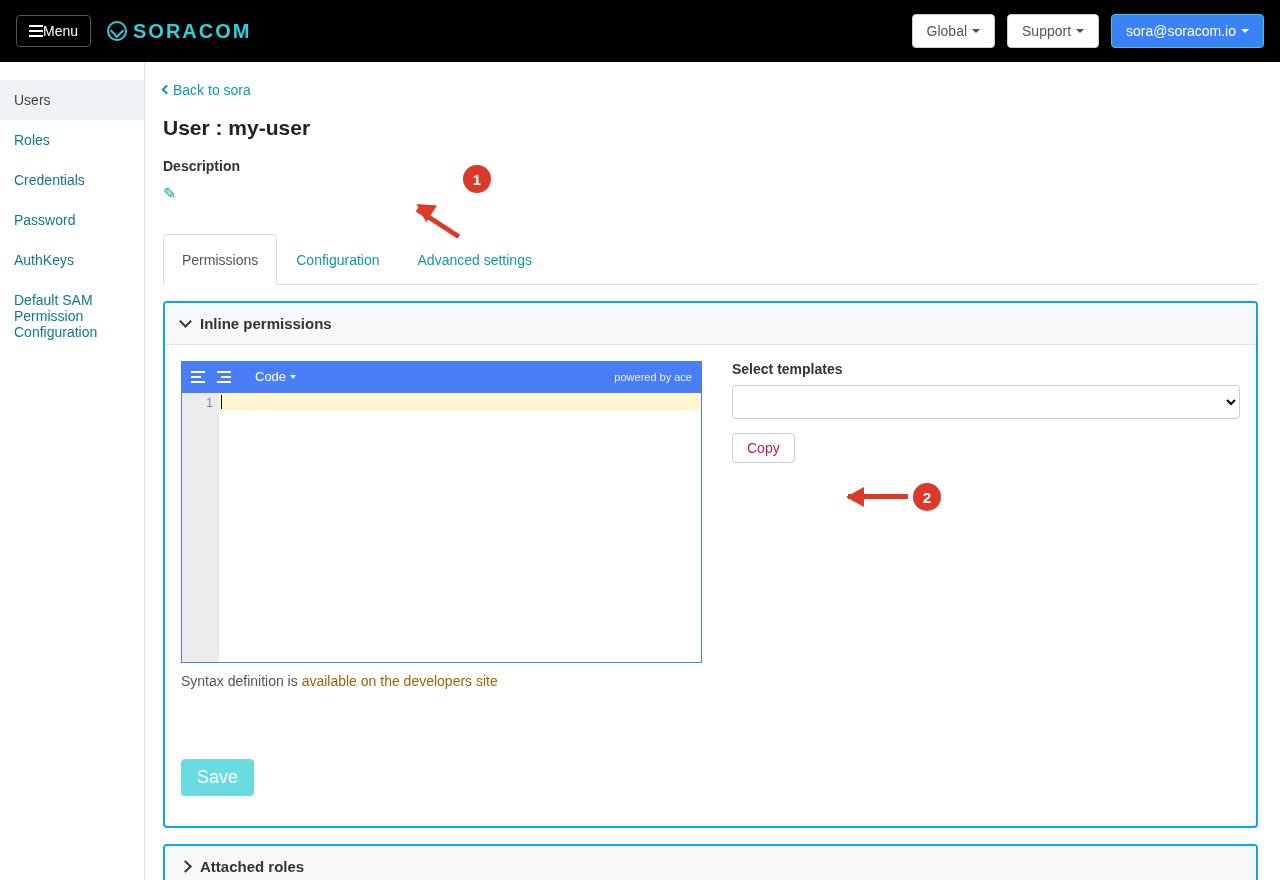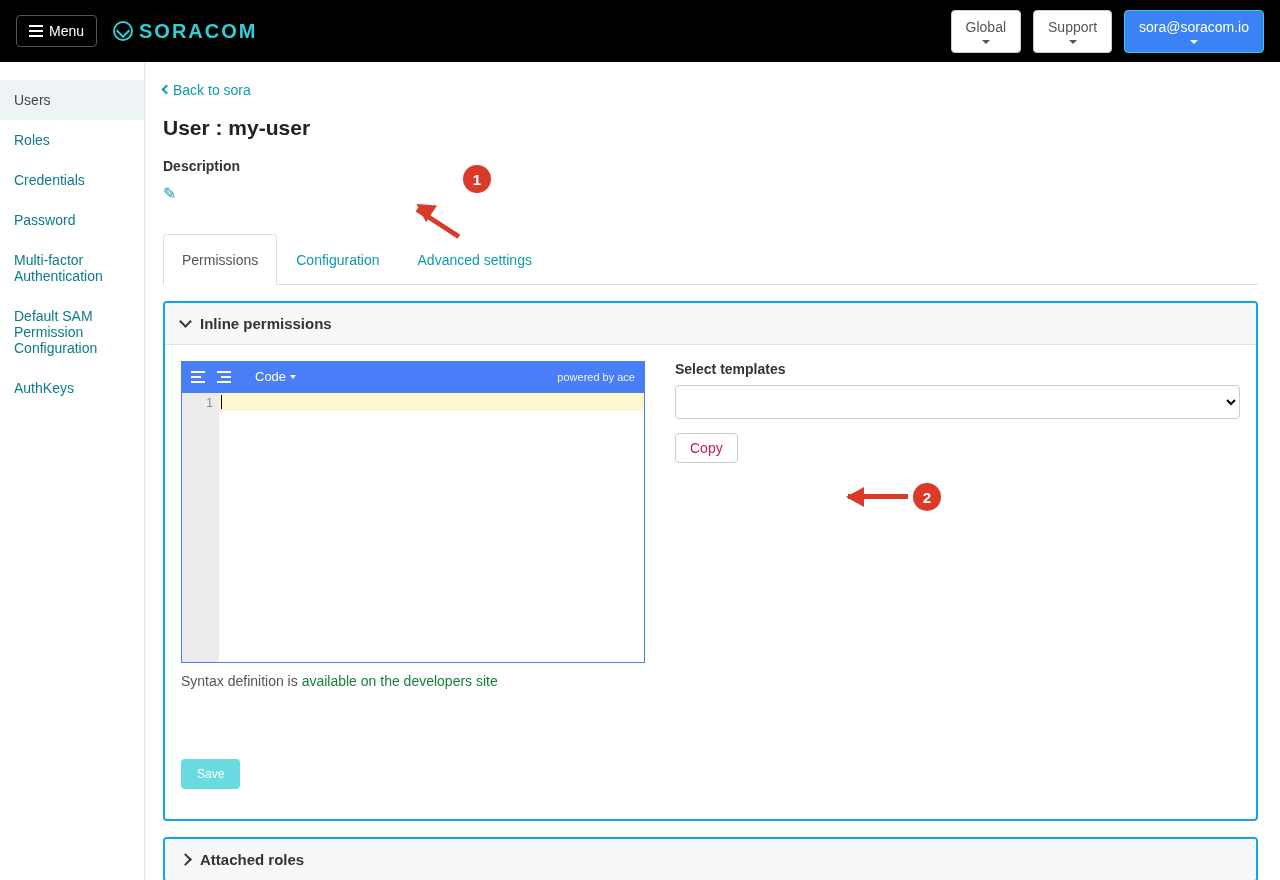--- a/index.html
+++ b/index.html
@@ -1,25 +1,25 @@
 <!DOCTYPE html>
 <html><head>
 <meta charset="utf-8">
 <style>
   * { box-sizing: border-box; margin: 0; padding: 0; }
   body { font-family: -apple-system, BlinkMacSystemFont, "Segoe UI", Helvetica, Arial, sans-serif; font-size: 14px; color: #333; background: #fff; }
   
   .topbar { background: #000; height: 62px; display:flex; align-items:center; padding:0 16px; justify-content:space-between;}
   .topbar-left { display:flex; align-items:center; gap:16px;}
-  .menu-btn { display:flex; align-items:center; gap:6px; border:1px solid #555; color:#fff; background:transparent; padding:7px 12px; border-radius:4px; cursor:pointer; font-size:14px;}
+  .menu-btn { display:flex; align-items:center; border:1px solid #555; color:#fff; background:transparent; padding:7px 12px; border-radius:4px; cursor:pointer; font-size:14px;}
   .brand { display:flex; align-items:center; gap:6px; color:#34cdd7; font-weight:600; font-size:20px; letter-spacing:2px; }
   .brand-logo { width:20px; height:20px; border:2px solid #34cdd7; border-radius:50%; position:relative; display:inline-block;}
   .brand-logo::after{content:""; position:absolute; width:8px; height:8px; border:2px solid #34cdd7; border-top:none; border-left:none; top:3px; left:3px; transform:rotate(45deg);}
   .topbar-right { display:flex; gap:12px; }
-  .top-btn { background:#fff; border:1px solid #ccc; border-radius:4px; padding:8px 14px; font-size:14px; color:#555; display:flex; align-items:center; gap:5px; cursor:pointer;flex-direction:column;}
+  .top-btn { background:#fff; border:1px solid #ccc; border-radius:4px; padding:8px 14px; font-size:14px; color:#555; display:flex; align-items:center; gap:5px; cursor:pointer;}
   .top-btn.primary { background:#3b82f6; border-color:#34cdd7; color:#fff;}
   .caret { width:0;height:0;border-left:4px solid transparent;border-right:4px solid transparent;border-top:4px solid currentColor; display:inline-block;}
   
   .layout { display:flex; }
   .sidebar { width:145px; border-right:1px solid #e5e5e5; padding-top:18px; min-height:820px;}
   .side-item { padding:12px 14px; font-size:14px; color:#0e7a8a; cursor:pointer;}
   .side-item.active { background:#eef3f6; color:#444;}
   .content { flex:1; padding:18px 22px 30px 18px; position:relative; }
   .backlink { color:#0e9aab; font-size:14px; cursor:pointer; display:inline-flex; align-items:center; gap:3px;}
   .chev-left { display:inline-block; width:7px; height:7px; border-left:2px solid #0e9aab; border-bottom:2px solid #0e9aab; transform:rotate(45deg);}
@@ -27,32 +27,32 @@
   .desc-label { margin-top:18px; font-size:14px; font-weight:700; color:#333;}
   .edit-icon { color:#0e9aab; margin-top:10px; font-size:16px; cursor:pointer; display:inline-block;}
   
   .tabs { display:flex; border-bottom:1px solid #ddd; margin-top:30px;}
   .tab { padding:17px 18px; font-size:14px; color:#0e9aab; cursor:pointer; border:1px solid transparent; border-bottom:none; position:relative; top:1px; border-radius:4px 4px 0 0;}
   .tab.active { border-color:#ddd; background:#fff; color:#555;}
   
   .panel { border:2px solid #0ea5e9; border-radius:4px; margin-top:16px; overflow:hidden;}
   .panel-header { padding:12px 16px; background:#f6f8fa; border-bottom:1px solid #e0e0e0; font-weight:700; font-size:15px; display:flex; align-items:center; gap:10px; cursor:pointer;}
   .panel-body { padding:16px 16px 30px 16px; display:flex; gap:30px;}
-  .editor-block { width:464px; }
+  .editor-block { width:521px; }
   .editor-toolbar { background:#4a7ef6; color:#fff; height:32px; display:flex; align-items:center; padding:0 10px; font-size:13px; justify-content:space-between;}
   .editor-toolbar-left{display:flex;align-items:center;gap:12px;}
   .tiny-caret{width:0;height:0;border-left:3px solid transparent;border-right:3px solid transparent;border-top:4px solid #fff;display:inline-block;margin-left:4px;}
   .editor-area { border:1px solid #4a7ef6; border-top:none; height:270px; display:flex;}
   .gutter { width:37px; background:#ececec; text-align:right; padding:3px 6px 0 0; color:#888; font-size:12px;}
   .editor-text { flex:1; position:relative;}
   .editor-line1 { height:18px; background:#fdf6cf;}
   .editor-line1::before{content:"";display:inline-block;width:1px;height:14px;background:#000;margin:2px 0 0 2px;}
   .syntax-note { margin-top:10px; font-size:14px; color:#555;}
-  .syntax-note a{color:#15803d;cursor:pointer;}
-  .save-btn { margin-top:70px; background:#6adbe1; color:#fff; border:none; padding:8px 16px; border-radius:4px; cursor:pointer; font-size:12px;}
+  .syntax-note a{color:#a16207;cursor:pointer;}
+  .save-btn { margin-top:70px; background:#6adbe1; color:#fff; border:none; padding:8px 16px; border-radius:4px; cursor:pointer; font-size:18px;}
   .template-col { flex:1; }
   .template-label { font-weight:700; font-size:14px; }
   .template-select { width:100%; margin-top:8px; height:34px; border:1px solid #ccc; border-radius:4px; background:#fff; padding:0 8px; font-size:14px;}
   .copy-btn { margin-top:14px; border:1px solid #ccc; background:#fff; padding:6px 14px; border-radius:4px; font-size:14px; color:#be185d; cursor:pointer;}
   
   .badge-num { position:absolute; width:28px; height:28px; background:#db3a2a; color:#fff; border-radius:50%; display:flex; align-items:center; justify-content:center; font-weight:700; font-size:15px; z-index:5;}
   .arrow { position:absolute; z-index:4;}
   .arrow-line1 { width:50px; height:5px; background:#db3a2a; transform:rotate(33deg); transform-origin:left center;}
   .arrow-head1 { position:absolute; left:-2px; top:-8px; width:0;height:0;border-top:10px solid transparent;border-bottom:10px solid transparent;border-right:18px solid #db3a2a; transform:rotate(33deg);}
   .arrow-line2 { width:60px; height:5px; background:#db3a2a;}
@@ -103,23 +103,22 @@
   </div>
 </div>
 
 <div class="layout">
 
   <div class="sidebar">
     <div class="side-item active"><span>Users</span></div>
     <div class="side-item"><span>Roles</span></div>
     <div class="side-item"><span>Credentials</span></div>
     <div class="side-item"><span>Password</span></div>
-    <div class="side-item"><span>Multi-factor Authentication</span></div>
+    <div class="side-item"><span>AuthKeys</span></div>
     <div class="side-item"><span>Default SAM Permission Configuration</span></div>
-    <div class="side-item"><span>AuthKeys</span></div>
   </div>
 
   <div class="content">
 
     <a class="backlink">
       <span class="chev-left"></span>
       <span>Back to sora</span>
     </a>
 
     <h1 class="page-title">User : my-user</h1>

